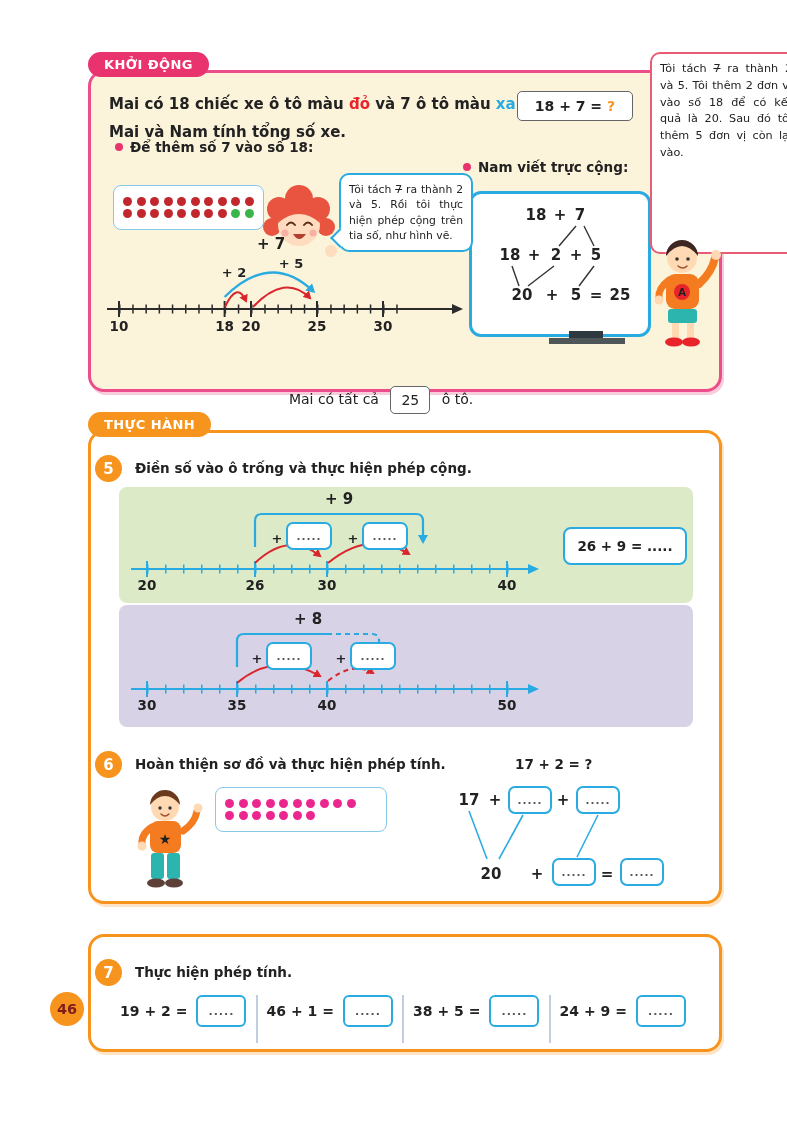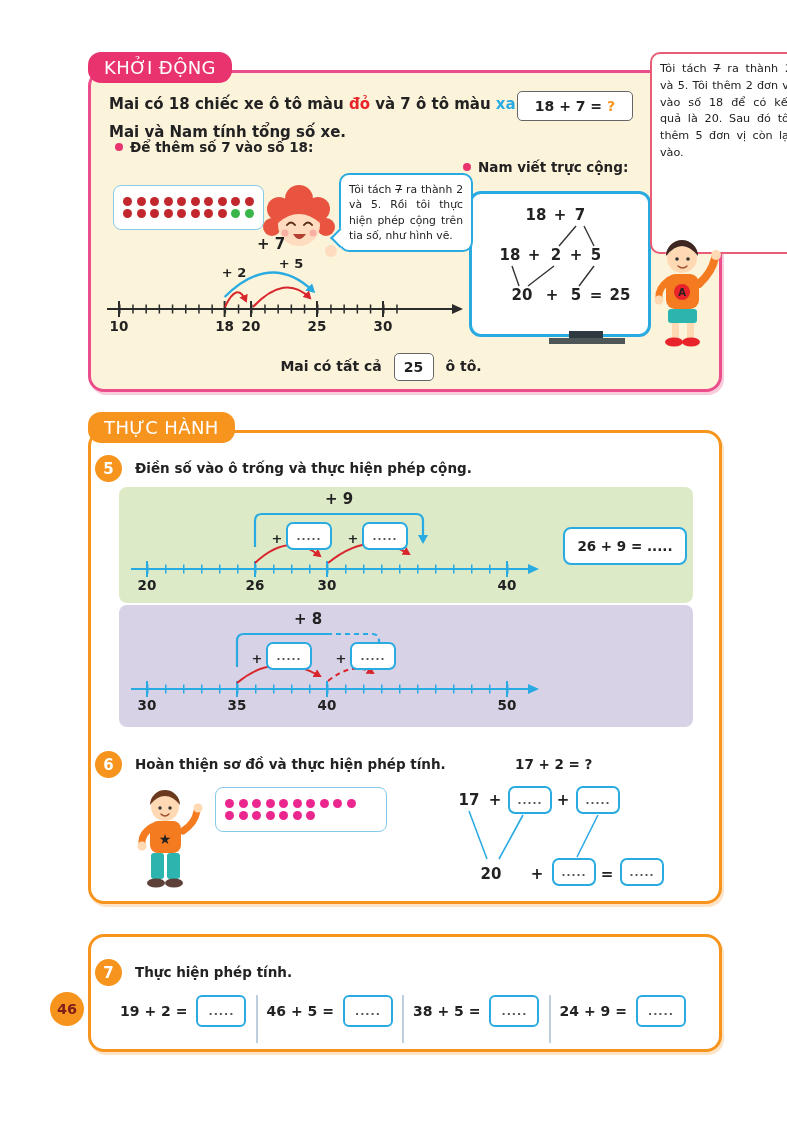--- a/index.html
+++ b/index.html
@@ -1,19 +1,19 @@
 <!DOCTYPE html>
 <html><head>
 <meta charset="utf-8">
 <style>
   html,body{margin:0;padding:0;}
   body{background:#fff;}
   .page{position:relative;width:787px;height:1122px;background:#fff;font-family:"DejaVu Sans","Liberation Sans",sans-serif;color:#222;overflow:hidden;}
   .abs{position:absolute;}
-  .badge{position:absolute;z-index:6;color:#fff;font-weight:normal;font-size:18px;letter-spacing:.4px;padding:5px 16px;border-radius:13px;}
+  .badge{position:absolute;z-index:6;color:#fff;font-weight:bold;font-size:13px;letter-spacing:.4px;padding:5px 16px;border-radius:13px;}
   .badge-pink{background:#E8336E;}
   .badge-orange{background:#F7941E;}
   .panel{position:absolute;border-radius:16px;background:#fff;}
   .warmup-panel{left:88px;top:70px;width:628px;height:316px;background:#FCF3DB;border:3px solid #EC4E8C;box-shadow:2px 3px 0 rgba(232,51,110,.25);}
   .practice-panel{left:88px;top:430px;width:628px;height:468px;border:3px solid #F7941E;box-shadow:2px 3px 0 rgba(247,148,30,.25);}
   .advanced-panel{left:88px;top:934px;width:628px;height:112px;border:3px solid #F7941E;box-shadow:2px 3px 0 rgba(247,148,30,.25);}
   .intro{font-size:15px;font-weight:bold;}
   .red-word{color:#E8232A;}
   .blue-word{color:#29ABE2;}
   .eq-box{display:flex;align-items:center;justify-content:center;background:#fff;border:1.5px solid #666;border-radius:5px;font-size:14px;font-weight:bold;}
@@ -27,21 +27,21 @@
   .dot-green{background:#39B54A;}
   .dot-pink{background:#EC268F;}
   .bubble{position:absolute;background:#fff;border-radius:10px;padding:7px 8px;text-align:justify;line-height:1.42;z-index:5;}
   .bubble-teal{border:2px solid #29ABE2;font-size:10.8px;}
   .bubble-pink{border:2px solid #E85D75;font-size:11.2px;line-height:1.5;}
   .tail{position:absolute;width:12px;height:12px;background:#fff;transform:rotate(45deg);}
   .tail-left{left:-8px;top:56px;border-left:2px solid #29ABE2;border-bottom:2px solid #29ABE2;}
   .tail-bottom{bottom:-8px;left:16px;border-right:2px solid #E85D75;border-bottom:2px solid #E85D75;}
   .board{position:absolute;background:#fff;border:3px solid #29ABE2;border-radius:12px;}
   .board-foot{position:absolute;background:#2f3a40;z-index:4;}
-  .result-line{position:absolute;font-size:14px;font-weight:bold;text-align:center;}
+  .result-line{position:absolute;font-size:14px;font-weight:normal;text-align:center;margin-top:33px;}
   .result-box{display:inline-flex;align-items:center;justify-content:center;width:38px;height:26px;background:#fff;border:1.5px solid #666;border-radius:5px;margin:0 7px;vertical-align:middle;}
   .circle-num{position:absolute;width:27px;height:27px;border-radius:50%;background:#F7941E;color:#fff;font-weight:bold;font-size:15px;display:flex;align-items:center;justify-content:center;z-index:4;}
   .ex-title{position:absolute;font-size:13.5px;font-weight:bold;}
   .subpanel{position:absolute;border-radius:8px;}
   .green-bg{background:#DCEAC8;}
   .purple-bg{background:#D8D2E6;}
   .eq-badge{position:absolute;display:flex;align-items:center;justify-content:center;background:#fff;border:2px solid #29ABE2;border-radius:8px;font-size:13.5px;font-weight:bold;}
   .problems{position:absolute;display:flex;align-items:flex-start;}
   .problem{flex:1;display:flex;align-items:center;justify-content:center;gap:9px;font-size:14px;font-weight:bold;}
   .blank-box{display:inline-flex;align-items:center;justify-content:center;width:46px;height:28px;background:#fff;border:2px solid #29ABE2;border-radius:6px;font-size:11px;font-weight:bold;color:#555;letter-spacing:1px;}
@@ -370,21 +370,21 @@
     <div class="circle-num" style="left:4px;top:22px">7</div>
     <div class="ex-title" style="left:44px;top:27px">Thực hiện phép tính.</div>
 
     <div class="problems" style="left:20px;top:58px;width:584px">
       <div class="problem">
         <span>19 + 2 =</span>
         <span class="blank-box">.....</span>
       </div>
       <div class="vdiv"></div>
       <div class="problem">
-        <span>46 + 5 =</span>
+        <span>46 + 1 =</span>
         <span class="blank-box">.....</span>
       </div>
       <div class="vdiv"></div>
       <div class="problem">
         <span>38 + 5 =</span>
         <span class="blank-box">.....</span>
       </div>
       <div class="vdiv"></div>
       <div class="problem">
         <span>24 + 9 =</span>

